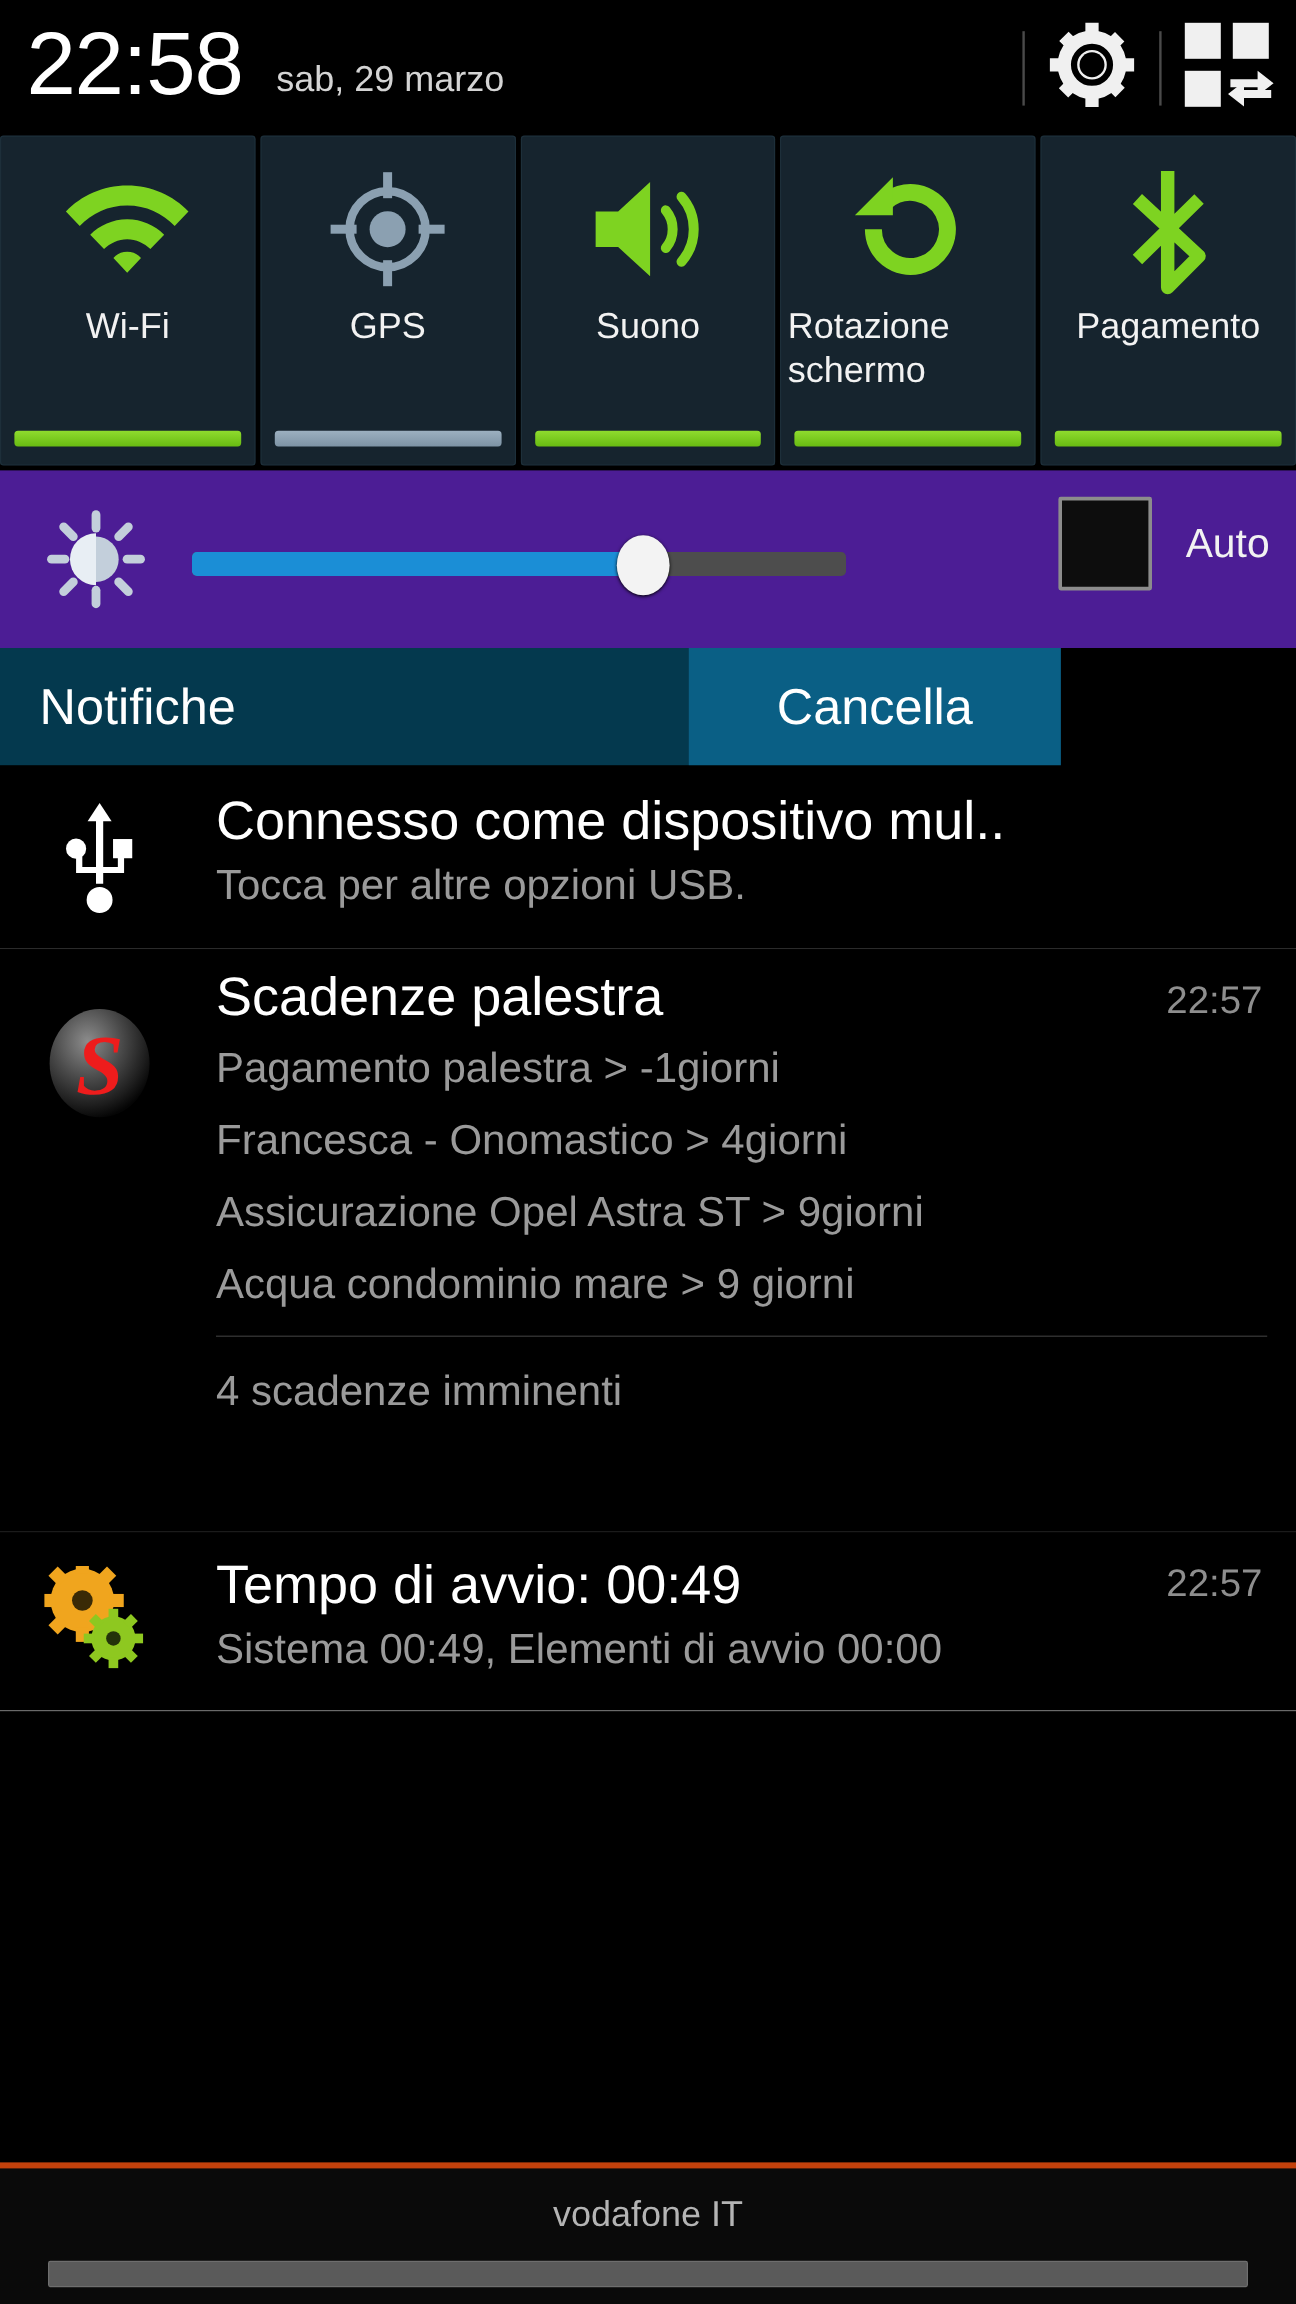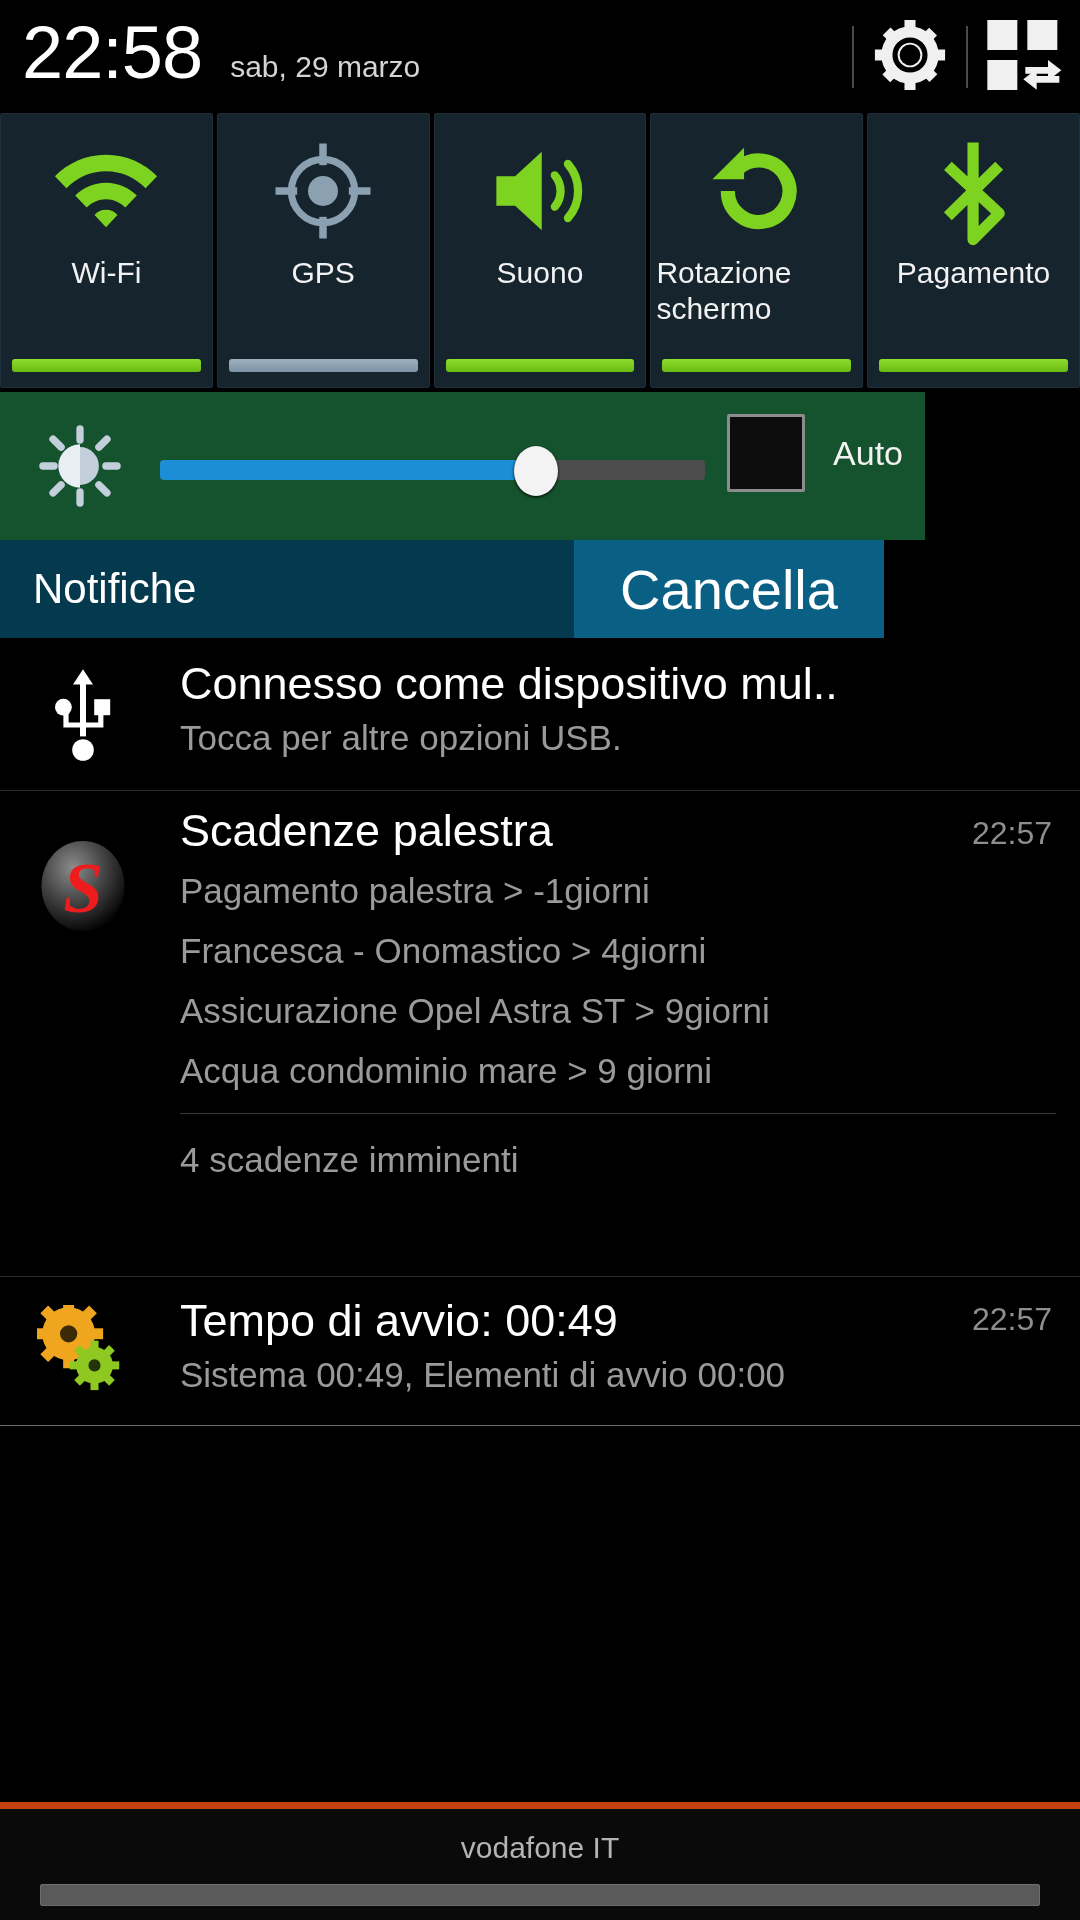--- a/index.html
+++ b/index.html
@@ -54,22 +54,22 @@
   }
   .tile-bar{
     position:absolute; left:12px; right:12px; bottom:16px;
     height:13px; border-radius:3px;
   }
   .tile-bar.on{ background:#7ed321; background:linear-gradient(#8fdb2e,#68bb12); }
   .tile-bar.off{ background:#8ba0b1; background:linear-gradient(#9cb0c0,#7d93a5); }
 
   
   .brightness{
-    position:absolute; left:0; top:392px; width:925px; height:148px;
-    background:#14532d; display:flex; align-items:center;
+    position:absolute; left:0; top:392px; width:1080px; height:148px;
+    background:#4c1d95; display:flex; align-items:center;
   }
   .bright-icon{ width:160px; display:flex; justify-content:center; }
   .slider-wrap{ position:relative; width:545px; height:40px; }
   .slider-track{
     position:absolute; top:14px; left:0; width:545px; height:20px;
     background:#4d4d4d; border-radius:4px;
   }
   .slider-fill{
     position:absolute; top:14px; left:0; width:69%; height:20px;
     background:#1b8ed6; border-radius:4px 0 0 4px;
@@ -94,21 +94,21 @@
     position:absolute; left:0; top:540px; width:884px; height:98px;
     display:flex; background:#04394e;
   }
   .notif-title{
     flex:1; display:flex; align-items:center;
     color:#ffffff; font-size:42px; padding-left:33px;
   }
   .clear-btn{
     width:310px; background:#0a5f85; display:flex;
     align-items:center; justify-content:center;
-    color:#ffffff; font-size:56px;
+    color:#ffffff; font-size:42px;
   }
 
   
   .notif-list{
     position:absolute; left:0; top:638px; width:1080px;
     bottom:80px; background:#000;
   }
   .notif{ position:relative; width:1080px; background:#000; }
   .notif-sep{ height:1px; background:#2b2b2b; width:1080px; }
   .n-icon{
@@ -126,21 +126,21 @@
   }
   .n-line{ color:#9a9a9a; font-size:35px; line-height:60px; }
   .n-divider{
     height:1px; background:#3a3a3a; margin:12px 0 0 0;
   }
   .n-summary{ color:#9a9a9a; font-size:35px; line-height:92px; }
 
   
   .footer{
     position:absolute; left:0; bottom:0; width:1080px; height:118px;
-    background:#0a0a0a; border-top:7px solid #c2410c;
+    background:#0a0a0a; border-top:5px solid #c2410c;
   }
   .carrier{
     color:#b4b4b4; font-size:30px; text-align:center;
     padding-top:22px;
   }
   .handle{
     position:absolute; left:40px; right:40px; bottom:14px;
     height:22px; background:#5a5a5a; border-radius:2px;
     border:1px solid #6e6e6e;
   }

